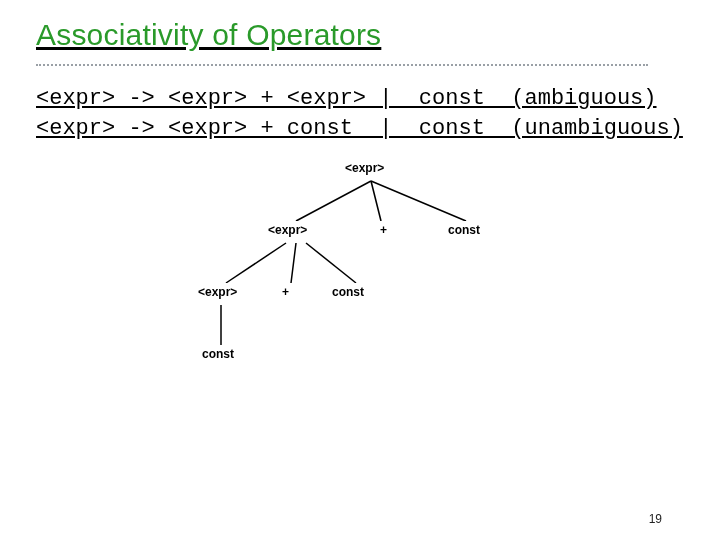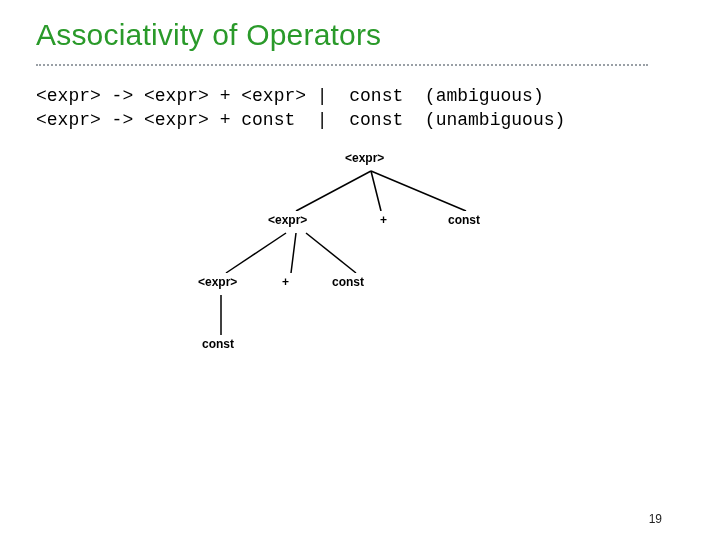--- a/index.html
+++ b/index.html
@@ -12,20 +12,21 @@
     color: #000;
     position: relative;
     overflow: hidden;
   }
   .slide {
     position: relative;
     width: 684px;
     height: 540px;
     box-sizing: border-box;
     padding: 18px 36px 0 36px;
+    text-decoration: underline;
   }
   .title {
     color: #2a9a2a;
     font-size: 30px;
     font-weight: 400;
     margin: 0 0 12px 0;
     letter-spacing: 0.2px;
   }
   .dotted {
     border: none;
@@ -45,21 +46,21 @@
   }
   .bullets li::before {
     content: "•";
     position: absolute;
     left: 0;
     top: 0;
     font-size: 22px;
   }
   .grammar {
     font-family: "Courier New", Courier, monospace;
-    font-size: 18px;
+    font-size: 22px;
     white-space: pre;
     margin: 14px 0 16px 0;
     line-height: 1.35;
   }
   .tree-area {
     position: relative;
     margin-top: 14px;
     height: 260px;
   }
   .tree-area svg {

